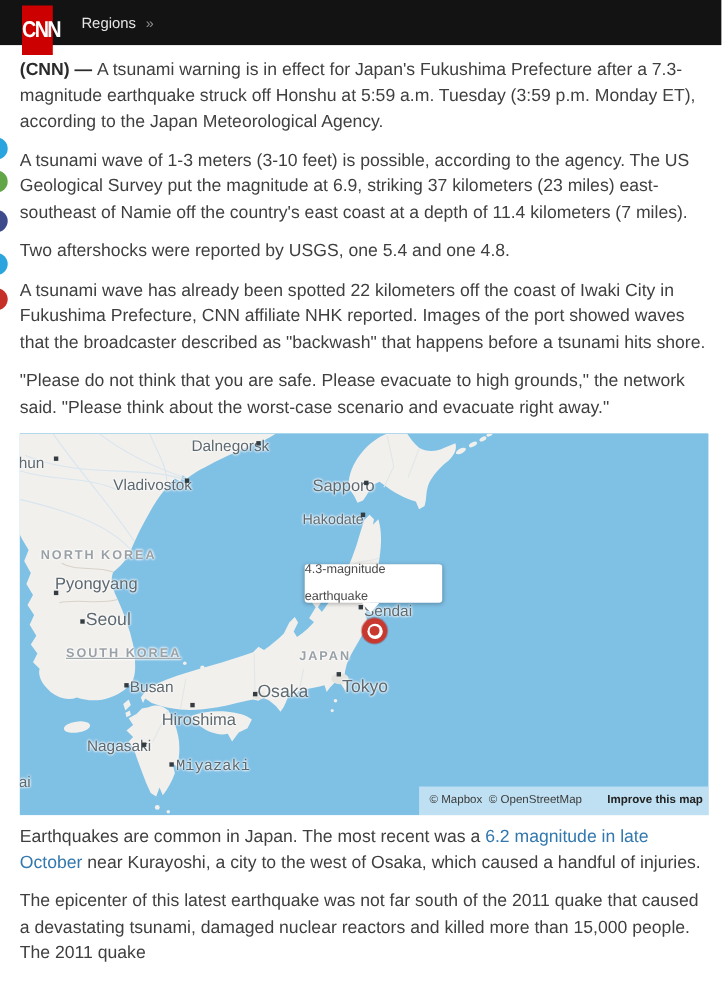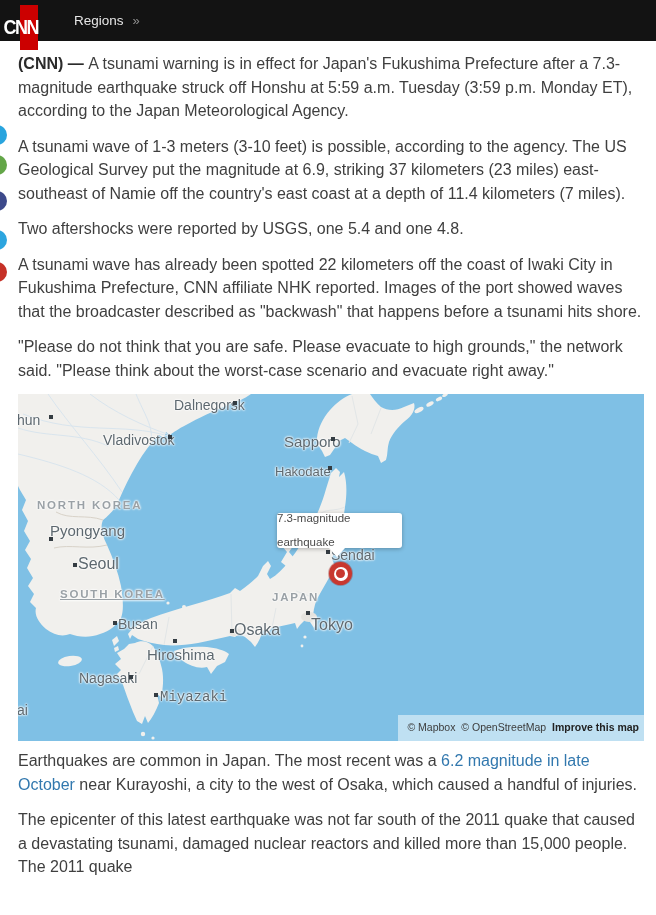--- a/index.html
+++ b/index.html
@@ -7,22 +7,22 @@
     width:656px;height:915px;overflow:hidden;position:relative;
     background:#ffffff;
     font-family:"Liberation Sans","DejaVu Sans",sans-serif;
   }
   
   .topbar{
     position:absolute;left:0;top:0;width:656px;height:41px;
     background:#131313;z-index:30;
   }
   .cnn-logo{
-    position:absolute;left:20px;top:5px;width:18px;height:45px;
-    background:#cc0000;z-index:31;display:flex;align-items:center;justify-content:flex-end;
+    position:absolute;left:20px;top:5px;width:28px;height:45px;
+    background:#cc0000;z-index:31;display:flex;align-items:center;justify-content:flex-start;
   }
   .cnn-logo span{
     color:#ffffff;font-weight:bold;font-size:18px;letter-spacing:-1.5px;
     font-family:"Liberation Sans",sans-serif;transform:scaleY(1.15);
   }
   .breadcrumb{
     position:absolute;left:74px;top:0;height:41px;display:flex;align-items:center;
     font-size:13.5px;color:#e6e6e6;z-index:31;white-space:nowrap;
   }
   .breadcrumb .sep{color:#8e8e8e;margin:0 9px;font-size:13px;}
@@ -68,21 +68,21 @@
     box-shadow:0 0 0 1px rgba(150,30,25,0.35);
   }
   .quake-marker .mid{width:14px;height:14px;border-radius:50%;background:#ffffff;
     display:flex;align-items:center;justify-content:center;}
   .quake-marker .core{width:9px;height:9px;border-radius:50%;background:#c8382f;}
   .map-attrib{
     position:absolute;right:0;bottom:0;z-index:15;
     background:rgba(255,255,255,0.5);padding:1px 5px 2px 6px;
     font-size:10.5px;color:#3c3c3c;white-space:nowrap;
   }
-  .map-attrib .bold{font-weight:bold;color:#222;margin-left:3px;}
+  .map-attrib .bold{font-weight:bold;color:#222;margin-left:20px;}
   .map-attrib span{margin-left:3px;}
 </style>
 </head>
 <body>
 
 <div class="topbar" style="background: rgb(19, 19, 19);"></div>
 <div class="cnn-logo" style="background: rgb(204, 0, 0);">
   <span>CNN</span>
 </div>
 <div class="breadcrumb">
@@ -204,21 +204,21 @@
         <span class="map-label" style="left: -1px; top: 305px; font-size: 14px;">ai</span>
       </div>
 
     <div class="quake-marker" id="quake-marker" style="left: 311px; top: 168px;">
       <div class="mid">
         <div class="core"></div>
       </div>
     </div>
 
     <div class="map-tooltip">
-      <span>7.3-magnitude earthquake</span>
+      <span>4.3-magnitude earthquake</span>
     </div>
 
     <div class="map-attrib">
       <span>© Mapbox</span>
       <span>© OpenStreetMap</span>
       <span class="bold">Improve this map</span>
     </div>
   </div>
 
   <div id="paras-bottom">

